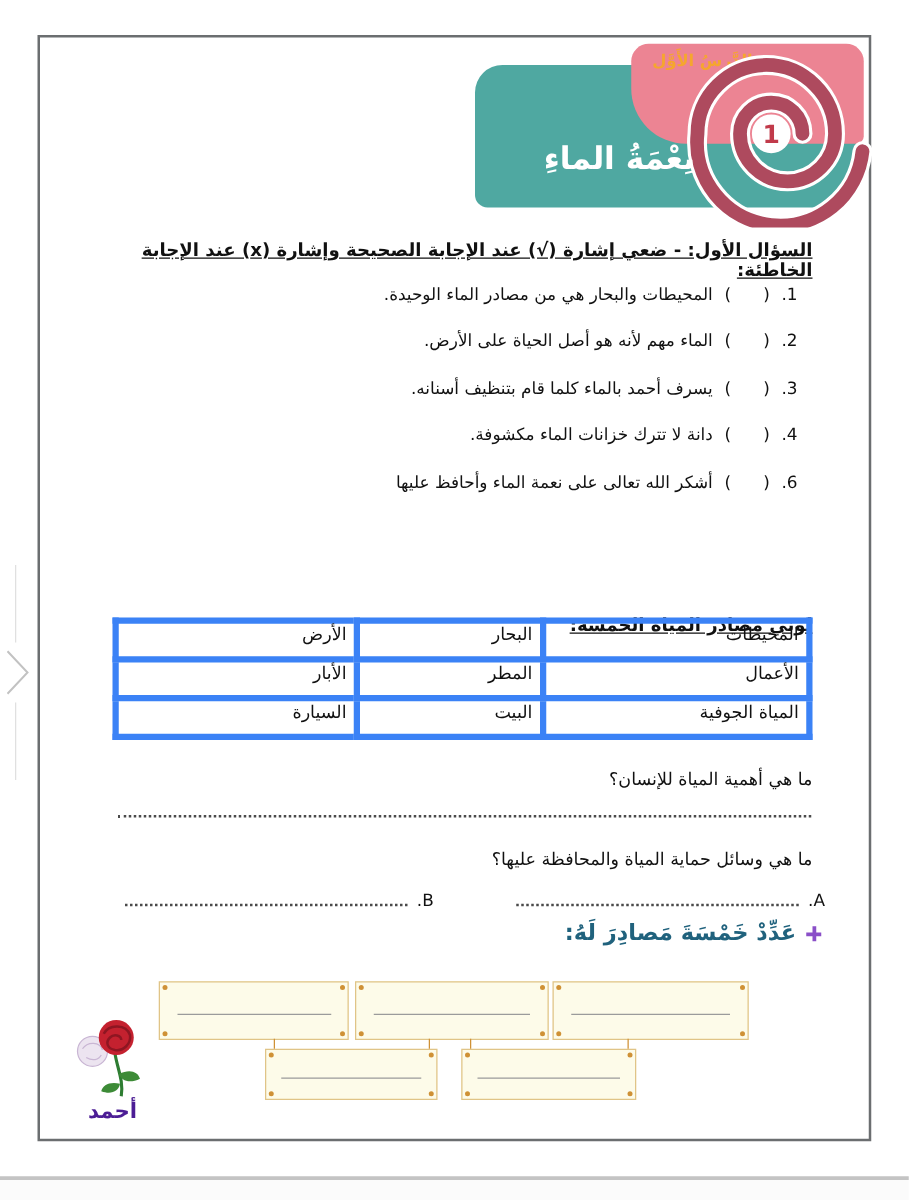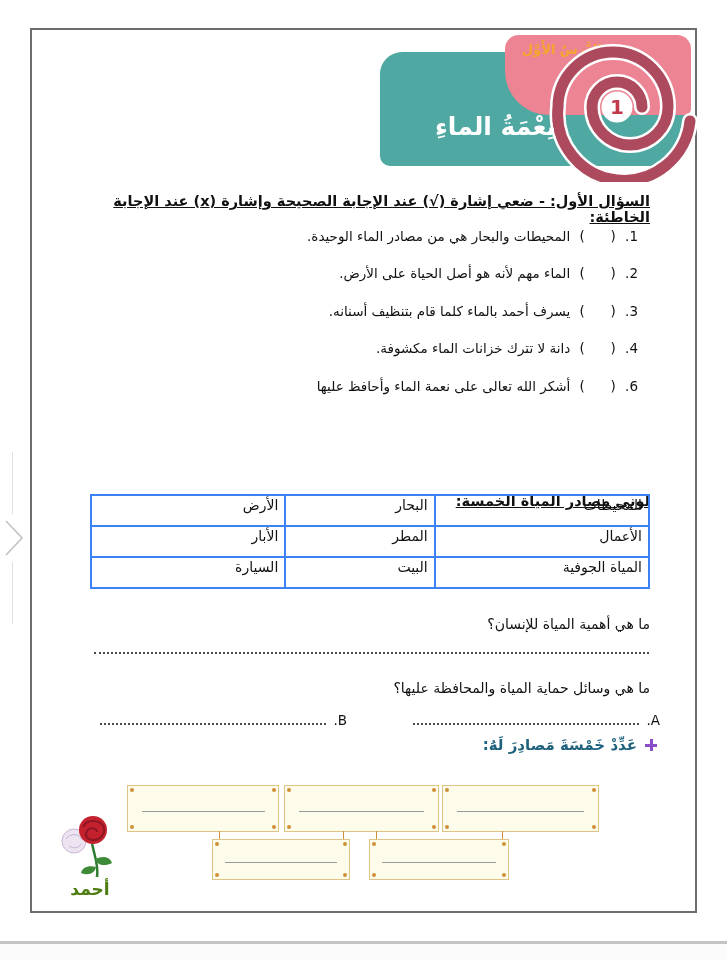--- a/index.html
+++ b/index.html
@@ -57,21 +57,21 @@
     position:absolute; right:45px; top:463px;
     direction:rtl; text-align:right;
     font-size:14.5px; font-weight:bold; color:#111;
     text-decoration:underline;
   }
   table.sources{
     position:absolute; left:58px; top:464px; width:560px;
     border-collapse:collapse; direction:rtl;
   }
   table.sources td{
-    border:2px solid #3b82f6; height:31px;
+    border:5px solid #3b82f6; height:31px;
     font-size:14px; color:#111; text-align:right; vertical-align:top;
     padding:1px 6px;
     margin-top:34px;
   }
   td.c0{width:215px} td.c1{width:150px} td.c2{width:195px}
   
   .q-line{ position:absolute; right:45px; direction:rtl; font-size:14px; color:#111; }
   .q-imp{ top:586px; }
   .q-prot{ top:650px; }
   .dotline-full{
@@ -81,21 +81,21 @@
   .ans{ position:absolute; top:682px; direction:rtl; font-size:13.5px; color:#111; }
   .ans-a{ right:35px; }
   .ans-b{ right:348px; }
   .ans .dots{
     display:inline-block; width:226px; height:13px; margin:0 7px;
     border-bottom:2px dotted #4a4a4a; vertical-align:baseline;
   }
   
   .prompt{
     position:absolute; right:38px; top:706px; direction:rtl;
-    font-size:15px; font-weight:bold; color:#20627d;
+    font-size:18px; font-weight:bold; color:#20627d;
   }
   .star{
     position:relative; display:inline-block; width:12px; height:12px;
     margin-left:8px; top:1px;
   }
   .star::before, .star::after{ content:""; position:absolute; background:#8a4fc8; }
   .star::before{ left:4.5px; top:0; width:3px; height:12px; }
   .star::after{ left:0; top:4.5px; width:12px; height:3px; }
   
   .srcbox{
@@ -113,21 +113,21 @@
   .box-a{ left:95px;  top:755px; width:152px; height:47px; }
   .box-d{ left:180px; top:809px; width:138px; height:41px; }
   .box-e{ left:337px; top:809px; width:140px; height:41px; }
   .connector{ position:absolute; width:1px; height:8px; top:801px; background:#cf9136; }
   .cn1{left:187px} .cn2{left:311px} .cn3{left:344px} .cn4{left:470px}
   
   .rose{ position:absolute; left:20px; top:783px; width:78px; height:66px; }
   .brand{
     position:absolute; left:12px; top:849px; width:92px;
     text-align:center; direction:rtl;
-    font-size:17px; font-weight:bold; color:#4d7c0f;
+    font-size:17px; font-weight:bold; color:#4c1d95;
   }
   
   .edge-line{ position:absolute; left:12px; width:1px; background:#e0e0e0; }
   .el-top{ top:452px; height:62px; } .el-bot{ top:562px; height:62px; }
   .chevron{ position:absolute; left:2px; top:518px; width:26px; height:40px; cursor:pointer; }
   .next-page-edge{ position:absolute; left:0; top:941px; width:727px; height:3px; background:#c4c4c4; }
   .below-strip{ position:absolute; left:0; top:944px; width:727px; height:16px; background:#fbfbfb; }
 </style>
 </head>
 <body>

